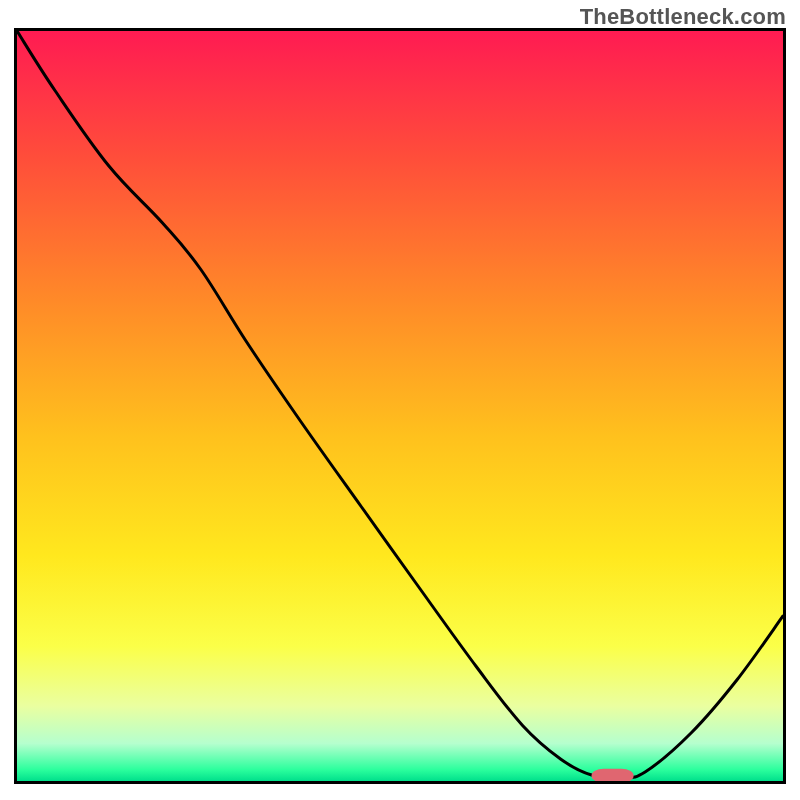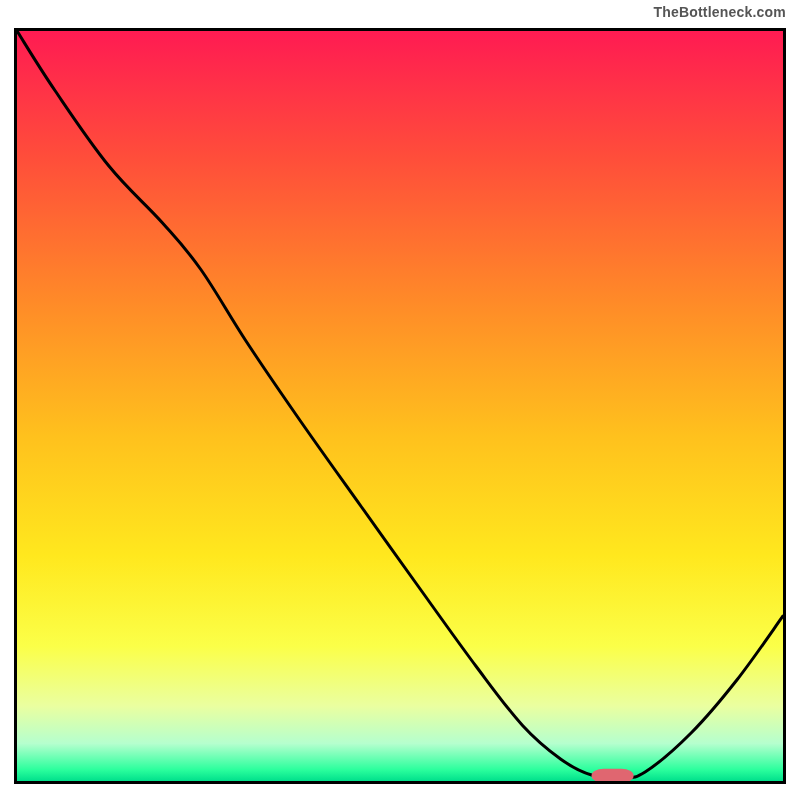--- a/index.html
+++ b/index.html
@@ -13,21 +13,21 @@
   }
   .root {
     position: relative;
     width: 800px;
     height: 800px;
   }
   .watermark {
     position: absolute;
     top: 4px;
     right: 14px;
-    font-size: 14px;
+    font-size: 22px;
     font-weight: 600;
     color: #555555;
     letter-spacing: 0.2px;
   }
   .plot-area {
     position: absolute;
     left: 14px;
     top: 28px;
     width: 772px;
     height: 756px;

